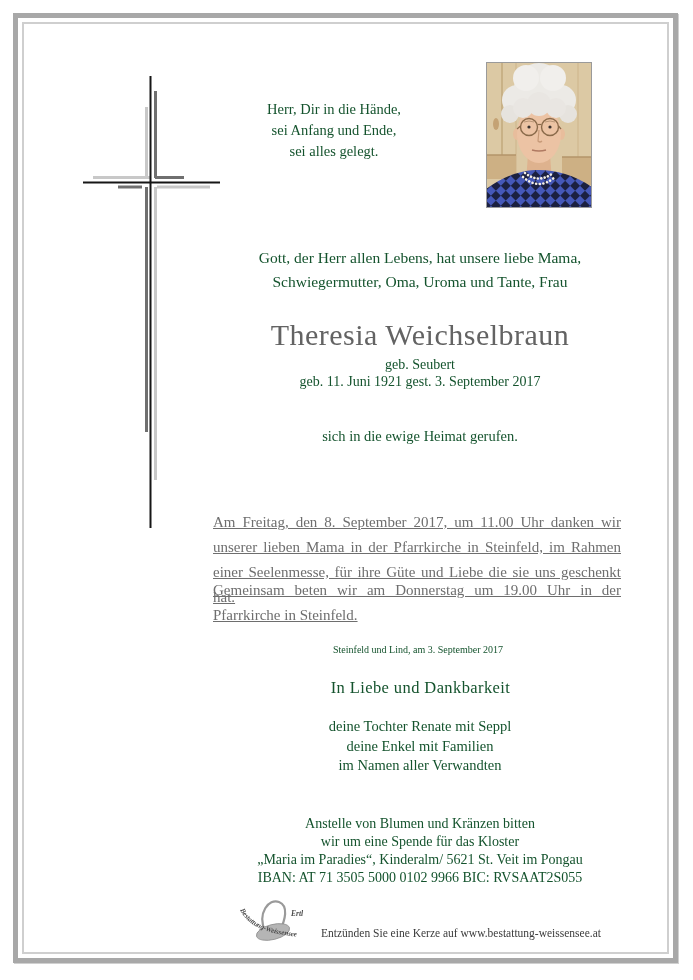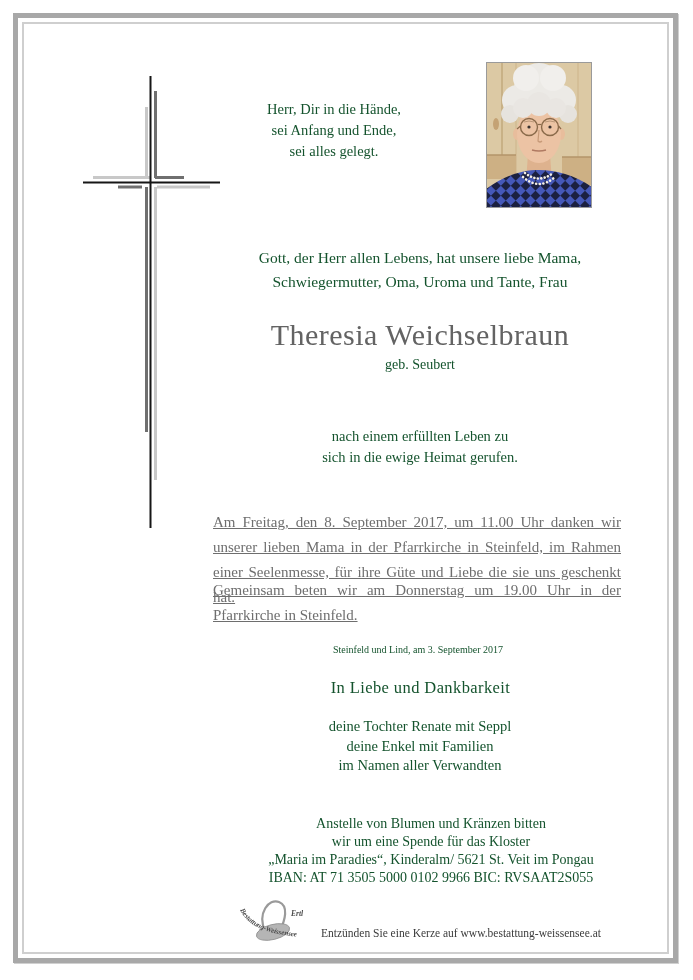--- a/index.html
+++ b/index.html
@@ -28,21 +28,21 @@
   #verse-called{ left:215px; top:426px; width:410px; font-size:14.5px; line-height:21px; }
   .para {
     position:absolute; left:213px; width:408px; color:#6e6e6e;
     font-size:15px; line-height:25px; text-align:justify;text-decoration:underline;
   }
   #para-funeral { top:510px; }
   #para-prayer  { top:578px; }
   #dateline    { left:213px; top:644px; width:410px; font-size:10px; }
   #gratitude   { left:213px; top:678px; width:415px; font-size:16.5px; letter-spacing:.4px; }
   #family      { left:215px; top:717px; width:410px; font-size:14.5px; line-height:19.5px; }
-  #donation    { left:176px; top:815px; width:510px; font-size:14px;  line-height:18px; }
+  #donation    { left:165px; top:815px; width:510px; font-size:14px;  line-height:18px; }
   
   #logo        { position:absolute; left:236px; top:894px; width:88px; height:50px; }
   #candle-text { position:absolute; left:321px; top:927px; color:#3b3b3b; font-size:11.5px; text-align:left; }
   
   #cross { position:absolute; left:80px; top:72px; width:145px; height:460px; }
   
   #photo { position:absolute; left:486px; top:62px; width:106px; height:146px; }
 </style>
 </head>
 <body>
@@ -120,23 +120,23 @@
     <div>sei alles gelegt.</div>
   </div>
 
   <div class="blk" id="intro">
     <div>Gott, der Herr allen Lebens, hat unsere liebe Mama,</div>
     <div>Schwiegermutter, Oma, Uroma und Tante, Frau</div>
   </div>
 
   <div class="blk" id="name">Theresia Weichselbraun</div>
   <div class="blk" id="maiden">geb. Seubert</div>
+  <div class="blk" id="dates">geb. 11. Juni 1921  gest. 3. September 2017</div>
 
   <div class="blk" id="verse-called">
-    <div>nach einem erfüllten Leben zu</div>
     <div>sich in die ewige Heimat gerufen.</div>
   </div>
 
   <div class="para" id="para-funeral">Am Freitag, den 8. September 2017, um 11.00 Uhr danken wir unserer lieben Mama in der Pfarrkirche in Steinfeld, im Rahmen einer Seelenmesse,  für ihre Güte und Liebe die sie uns geschenkt hat.</div>
   <div class="para" id="para-prayer">Gemeinsam beten wir am Donnerstag um 19.00 Uhr in der Pfarrkirche in Steinfeld.</div>
 
   <div class="blk" id="dateline">Steinfeld und Lind, am 3. September 2017</div>
   <div class="blk" id="gratitude">In Liebe und Dankbarkeit</div>
 
   <div class="blk" id="family">

